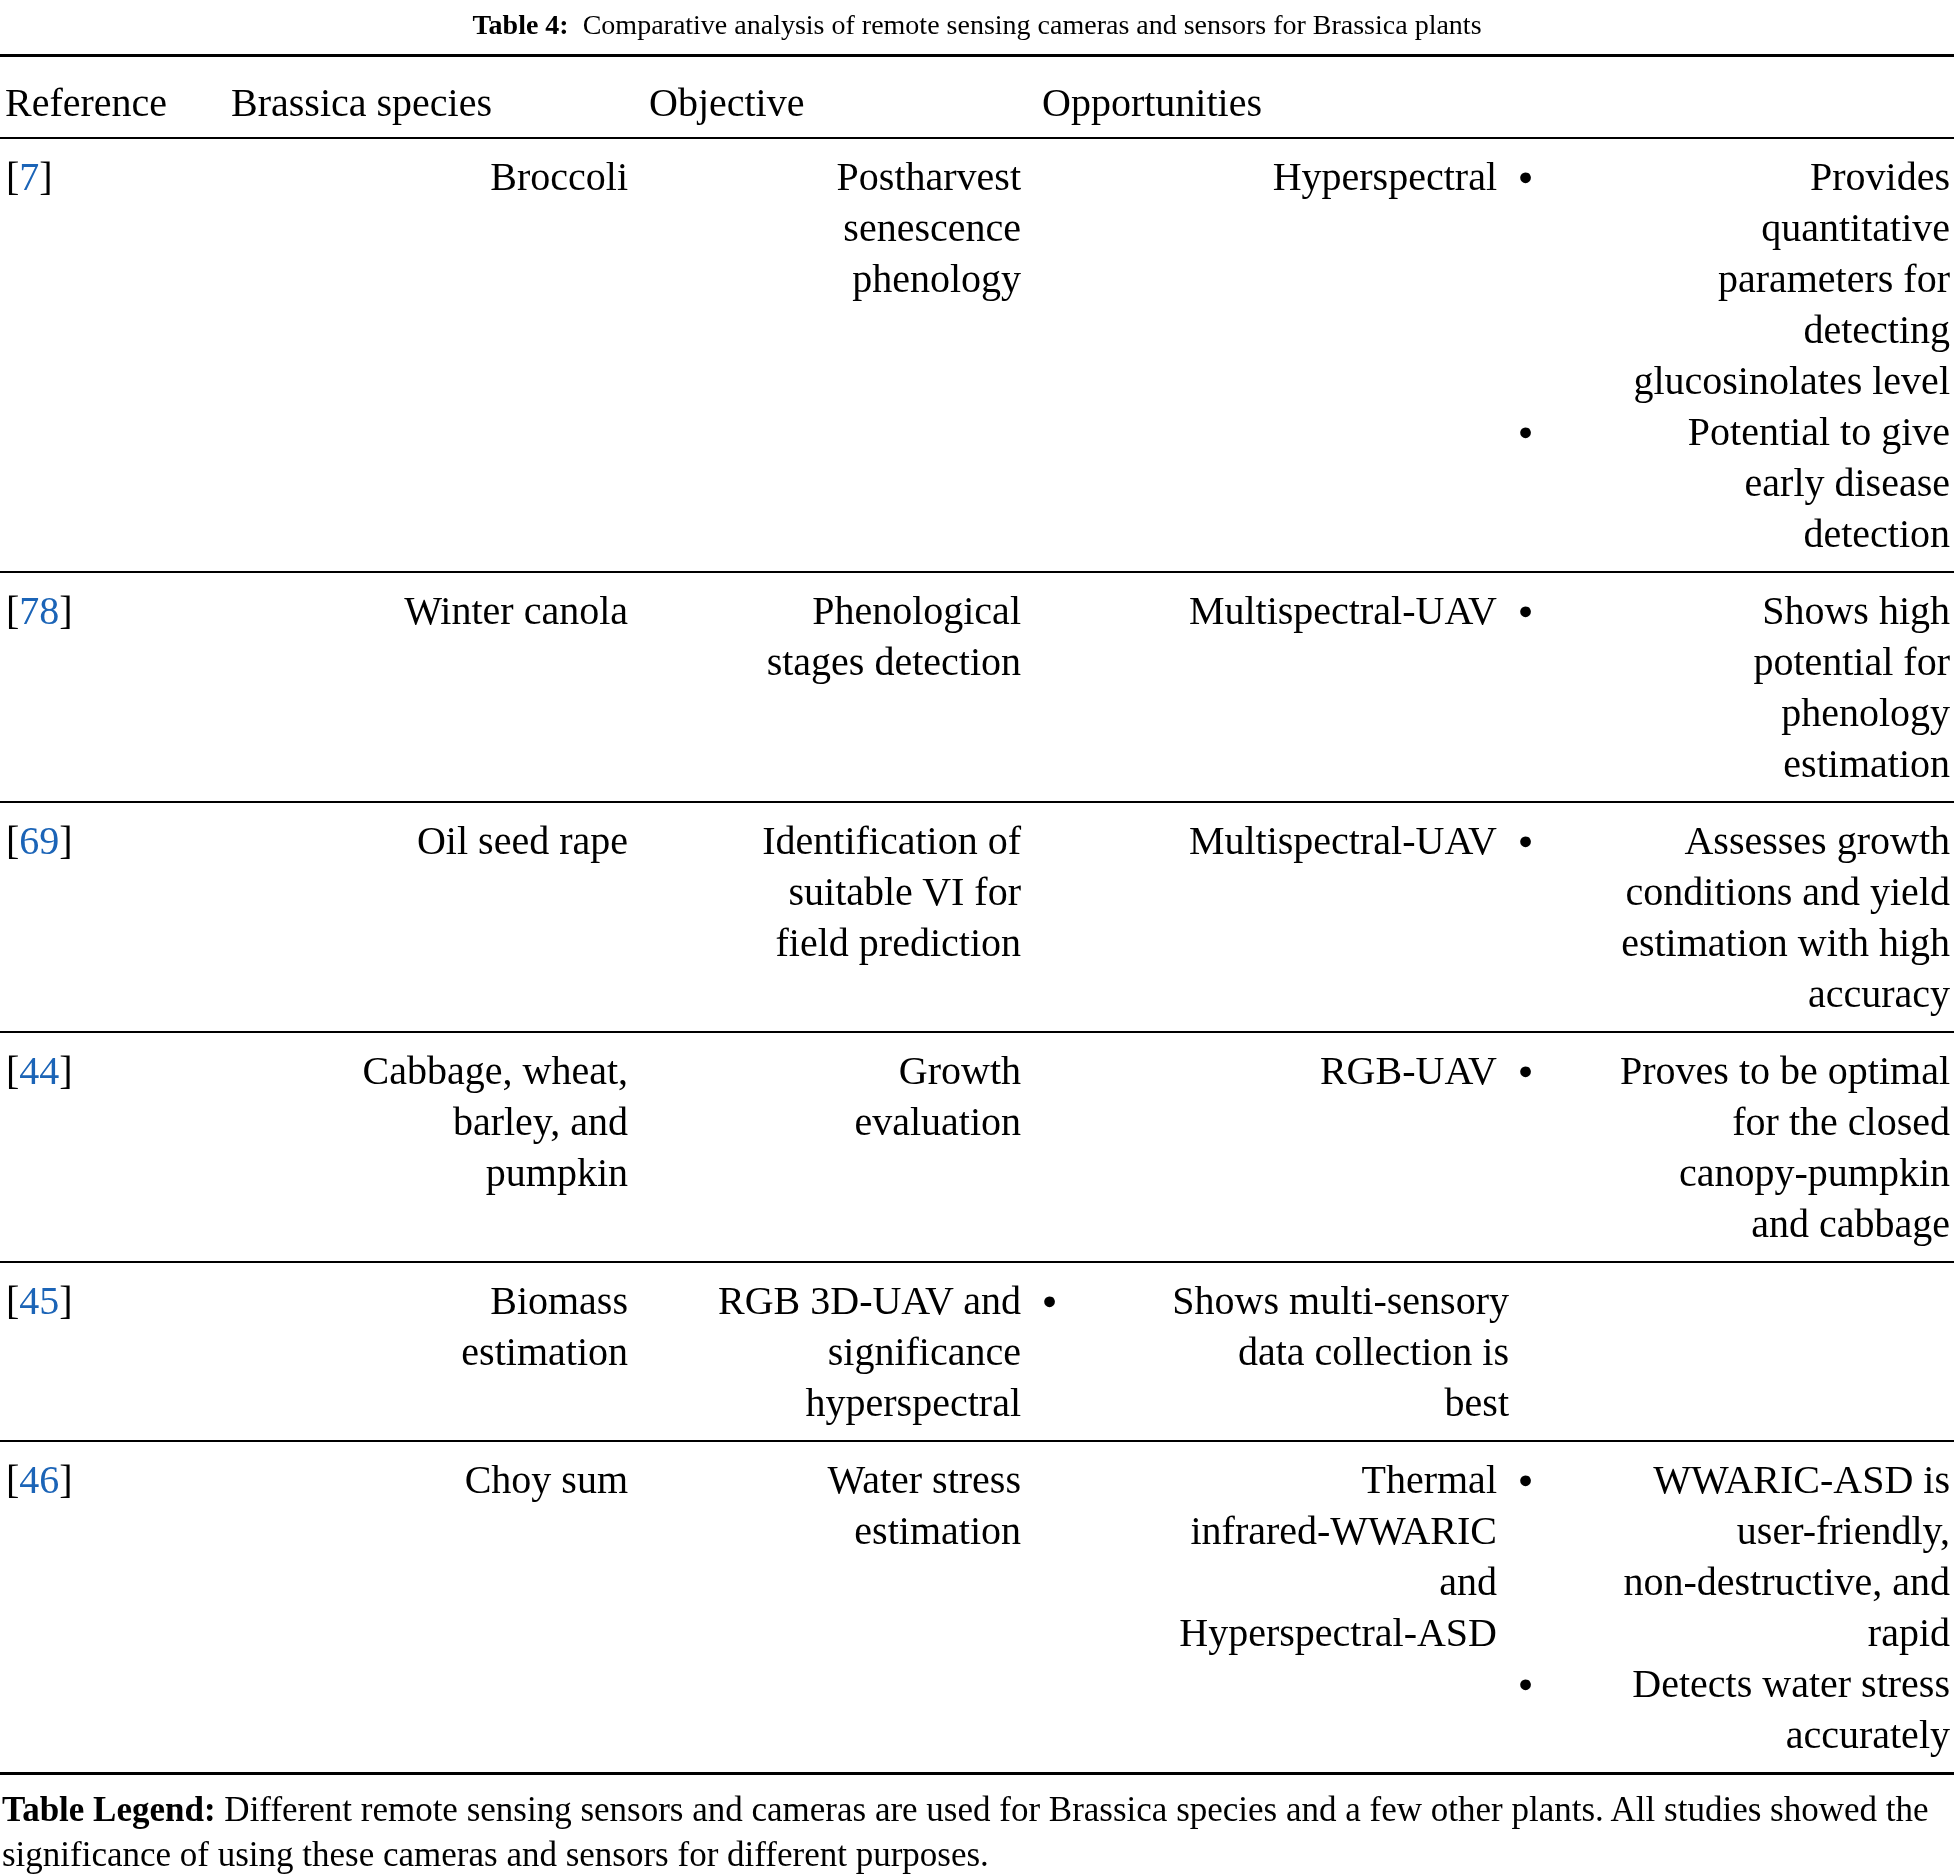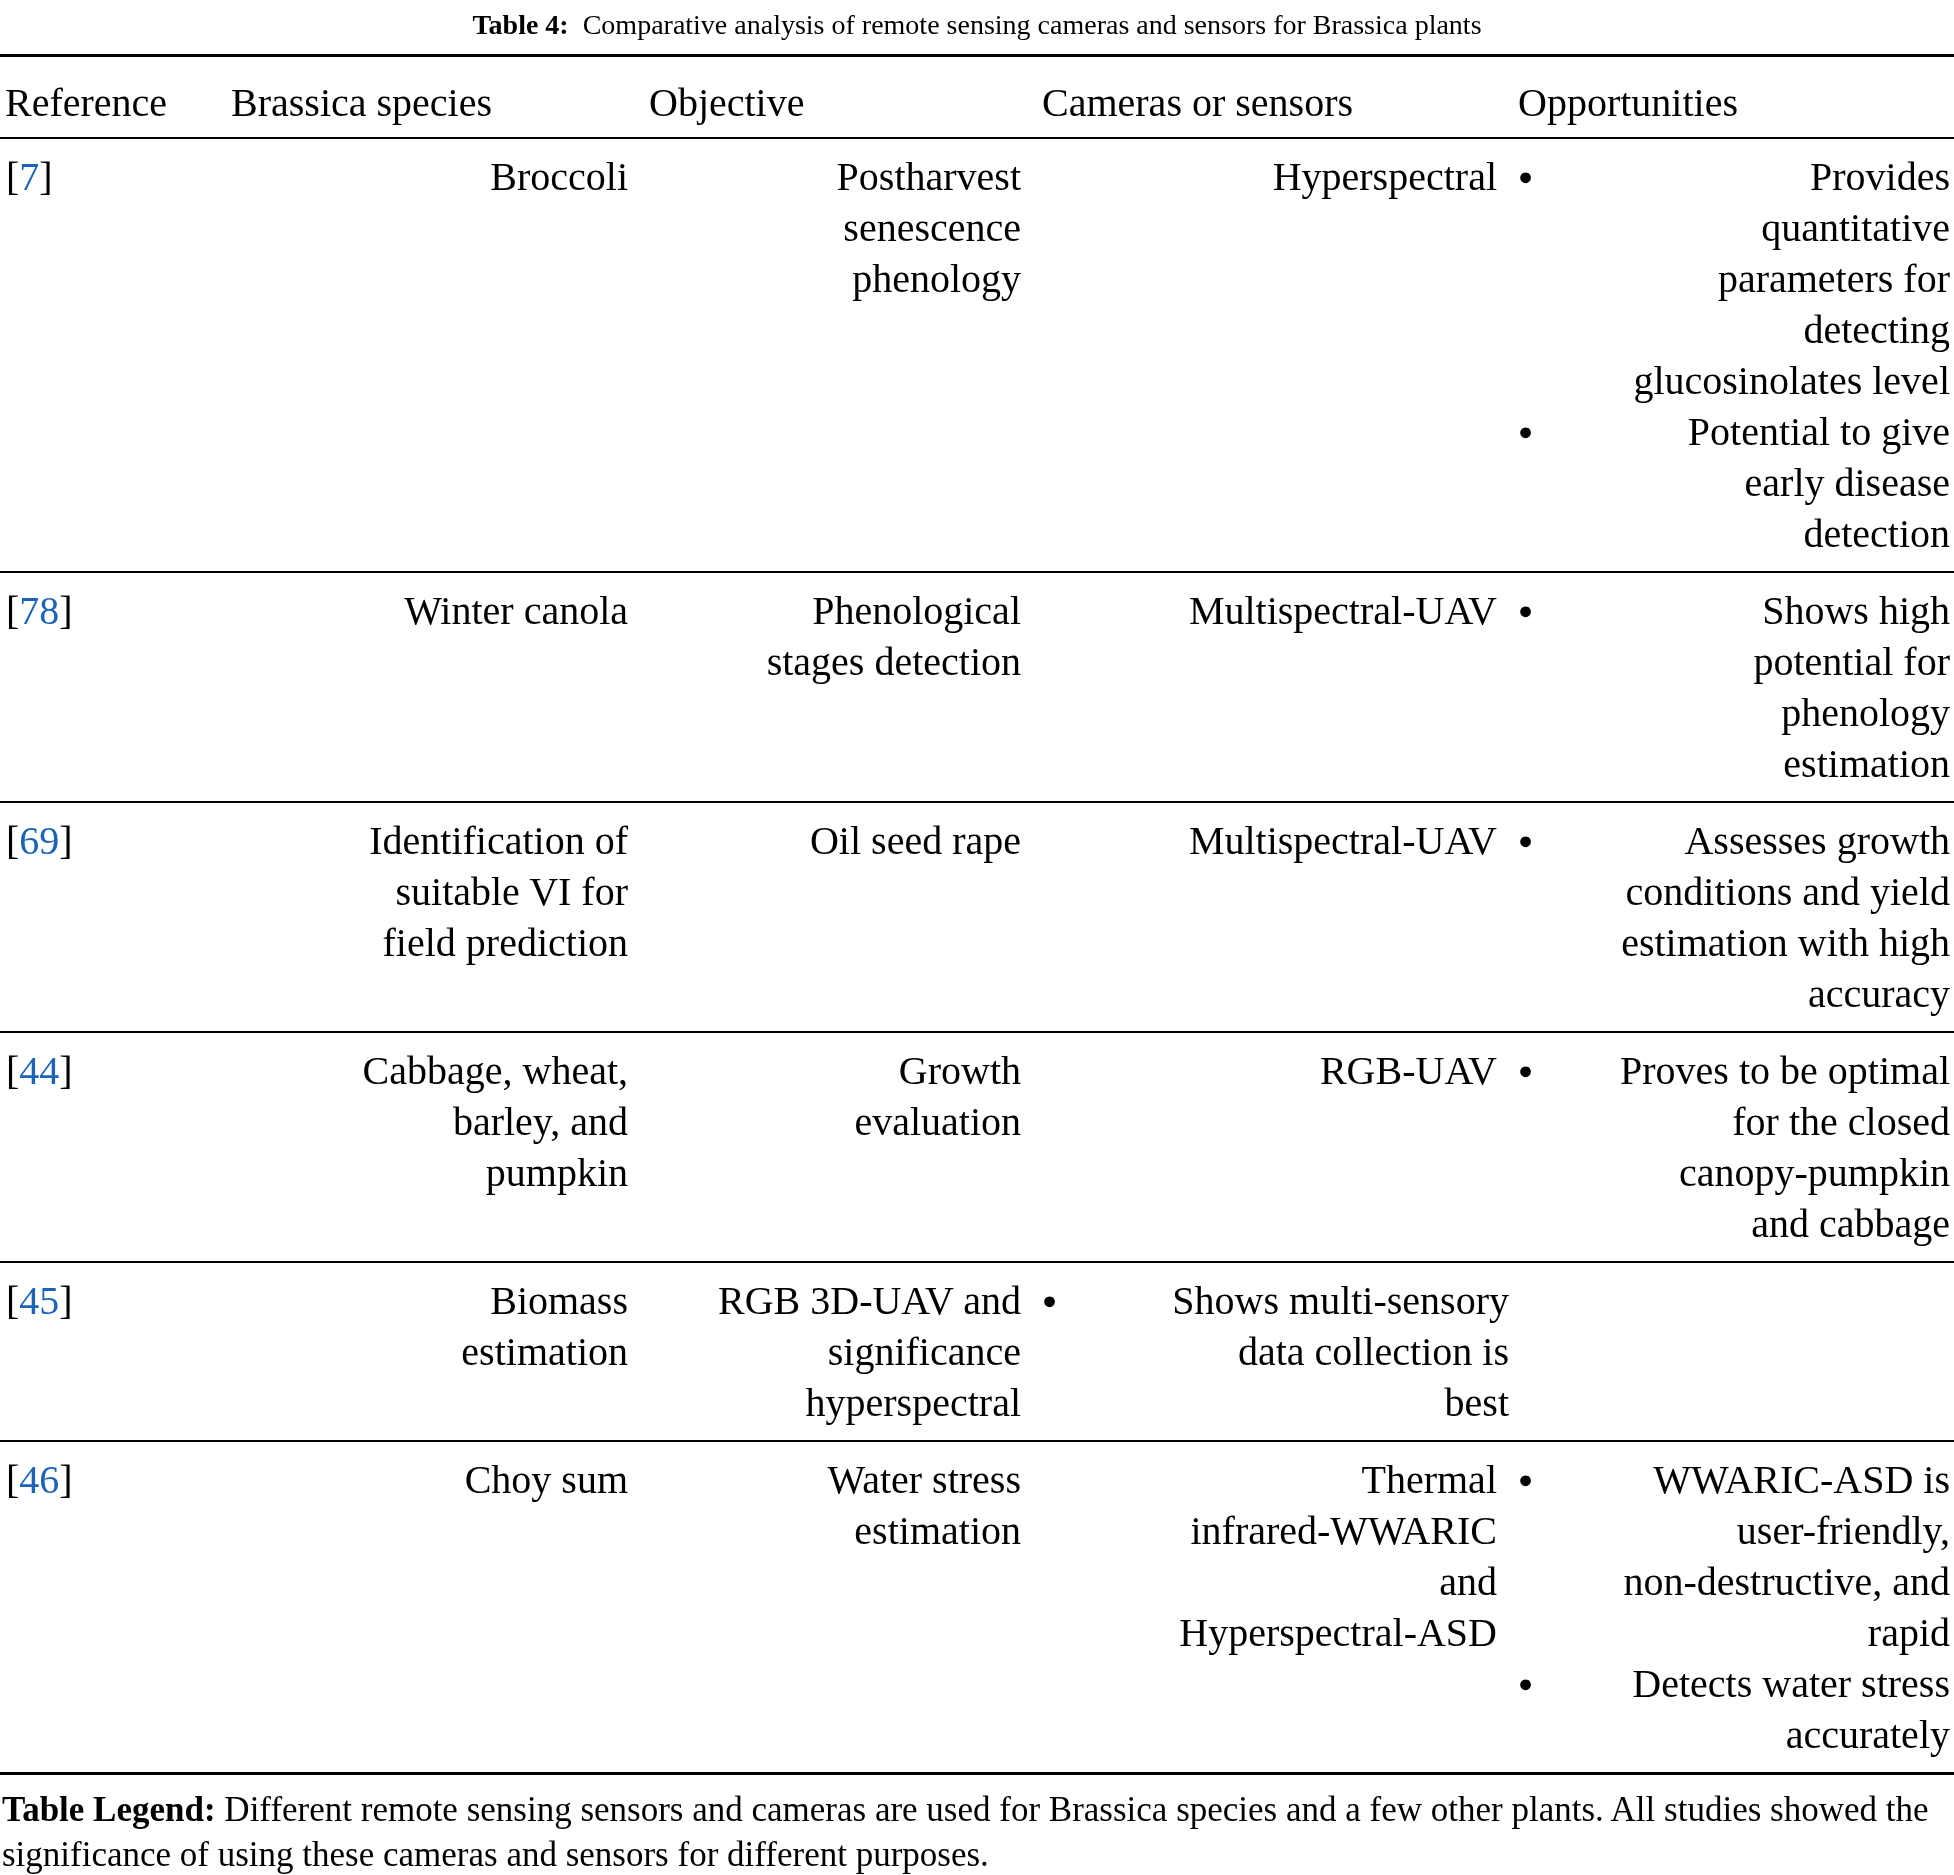--- a/index.html
+++ b/index.html
@@ -71,21 +71,20 @@
   <div class="caption">
     <span class="cap-label">Table 4:</span><span>Comparative analysis of remote sensing cameras and sensors for Brassica plants</span>
   </div>
 
   <div class="table">
 
     <div class="grid-row header-row">
       <div class="cell cell-ref">Reference</div>
       <div class="cell">Brassica species</div>
       <div class="cell">Objective</div>
-      <div class="cell">Cameras or sensors</div>
       <div class="cell">Opportunities</div>
     </div>
 
     <div class="grid-row row">
       <div class="cell cell-ref"><span class="bracket">[</span><a href="#" class="ref-link">7</a><span class="bracket">]</span></div>
       <div class="cell pre">Broccoli</div>
       <div class="cell pre">Postharvest
 senescence
 phenology</div>
       <div class="cell pre">Hyperspectral</div>
@@ -123,24 +122,24 @@
 potential for
 phenology
 estimation</span>
             </li>
         </ul>
       </div>
     </div>
 
     <div class="grid-row row">
       <div class="cell cell-ref"><span class="bracket">[</span><a href="#" class="ref-link">69</a><span class="bracket">]</span></div>
+      <div class="cell pre">Oil seed rape</div>
       <div class="cell pre">Identification of
 suitable VI for
 field prediction</div>
-      <div class="cell pre">Oil seed rape</div>
       <div class="cell pre">Multispectral-UAV</div>
       <div class="cell cell-opp">
         <ul class="opp-list">
           <li class="opp-item">
               <span class="bullet">●</span>
               <span class="opp-text pre">Assesses growth
 conditions and yield
 estimation with high
 accuracy</span>
             </li>

